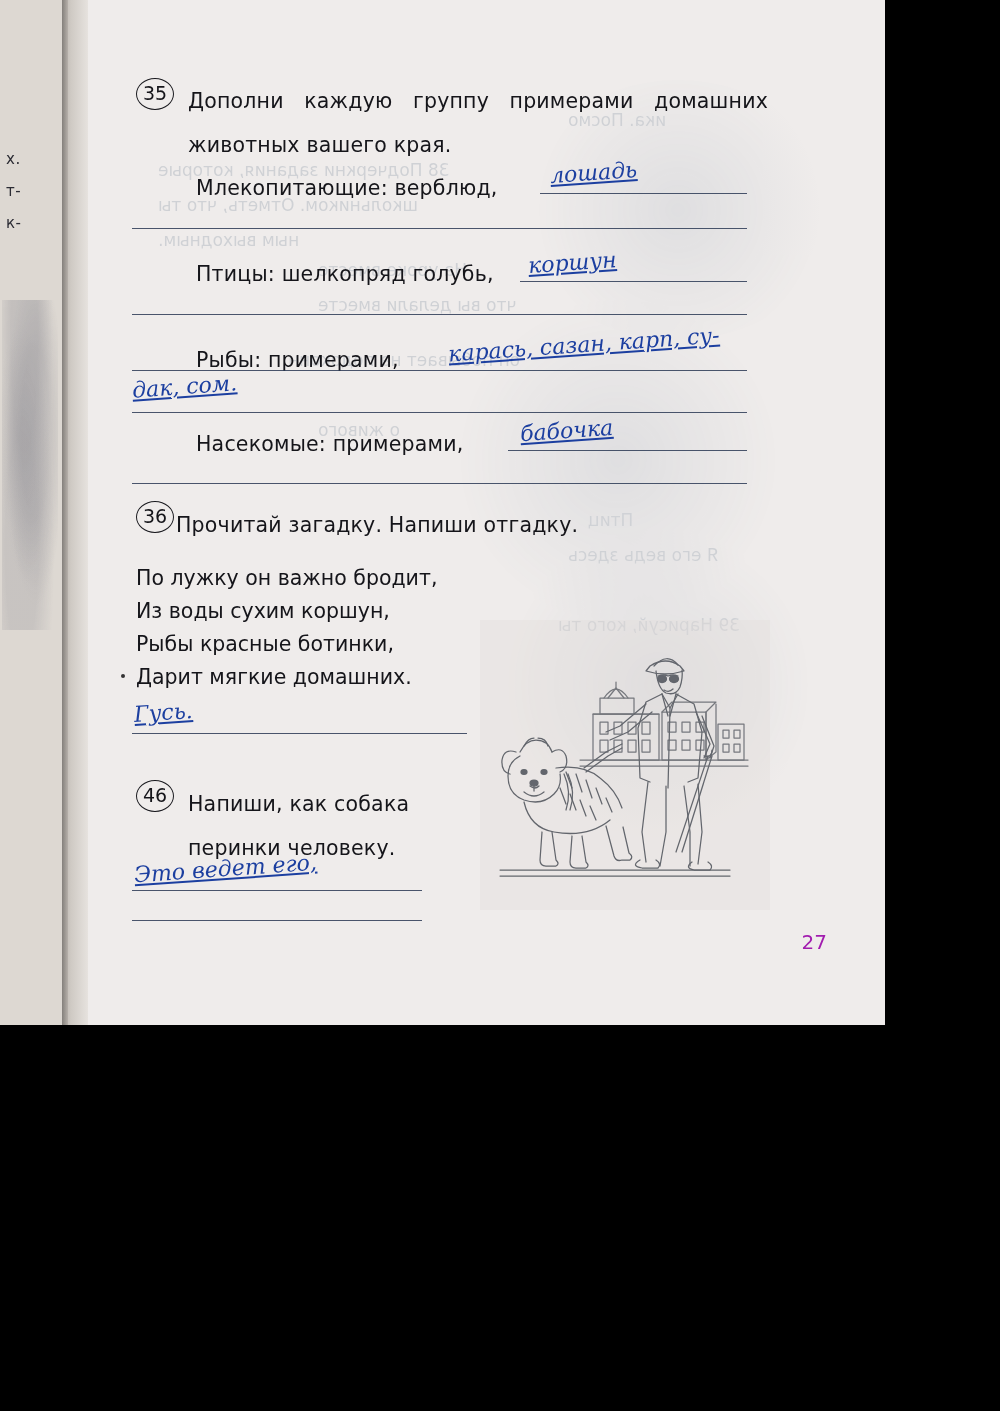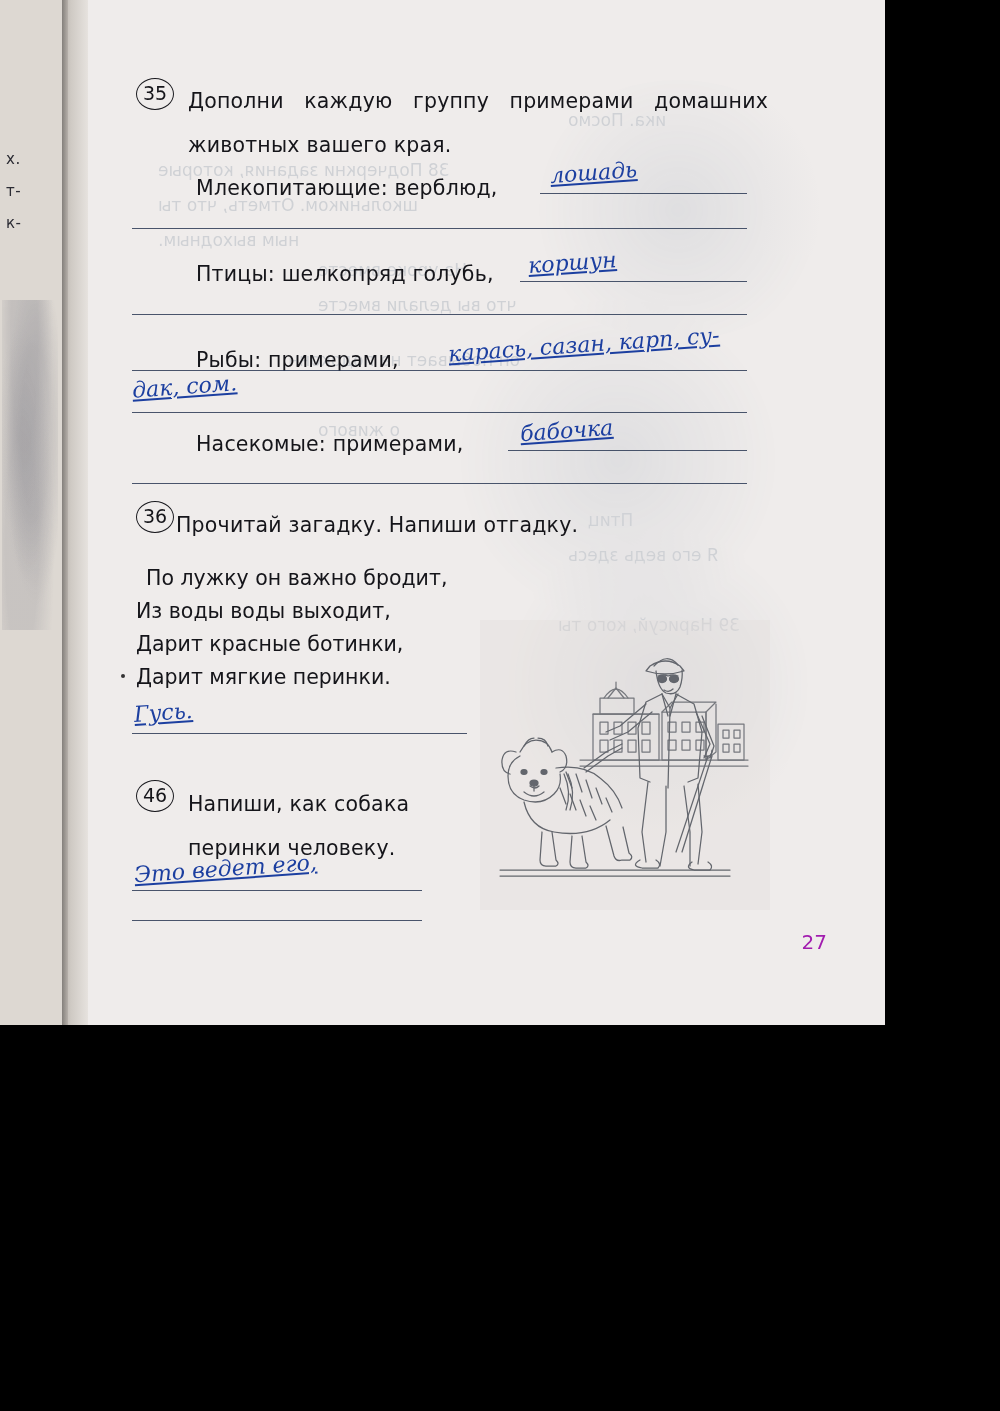--- a/index.html
+++ b/index.html
@@ -231,24 +231,24 @@
       <div class="rule" style="left:44px;  top:412px; width:615px;"></div>
 
       <div class="task-text" style="left:108px; top:422px;">Насекомые: примерами,</div>
       <div class="hand u" style="left:432px; top:418px;">бабочка</div>
       <div class="rule" style="left:420px; top:450px; width:239px;"></div>
       <div class="rule" style="left:44px;  top:483px; width:615px;"></div>
 
       <div class="num-circle" style="left:48px; top:501px;">36</div>
       <div class="task-text" style="left:88px; top:503px;">Прочитай загадку. Напиши отгадку.</div>
 
-      <div class="poem" style="left:58px; top:562px;">По лужку он важно бродит,</div>
-      <div class="poem" style="left:48px; top:595px;">Из воды воды выходит,</div>
-      <div class="poem" style="left:48px; top:628px;">Дарит красные ботинки,</div>
-      <div class="poem" style="left:48px; top:661px;">Дарит мягкие перинки.</div>
+      <div class="poem" style="left:48px; top:562px;">По лужку он важно бродит,</div>
+      <div class="poem" style="left:48px; top:595px;">Из воды сухим коршун,</div>
+      <div class="poem" style="left:48px; top:628px;">Рыбы красные ботинки,</div>
+      <div class="poem" style="left:48px; top:661px;">Дарит мягкие домашних.</div>
       <div class="bullet-dot" style="left:33px; top:674px;"></div>
 
       <div class="hand u" style="left:46px; top:700px;">Гусь.</div>
       <div class="rule" style="left:44px; top:733px; width:335px;"></div>
 
       <div class="num-circle" style="left:48px; top:780px;">46</div>
       <div class="task-text" style="left:100px; top:782px; width:290px;">Напиши, как собака перинки человеку.</div>
 
       <div class="hand u" style="left:46px; top:856px;">Это ведет его,</div>
       <div class="rule" style="left:44px; top:890px; width:290px;"></div>

